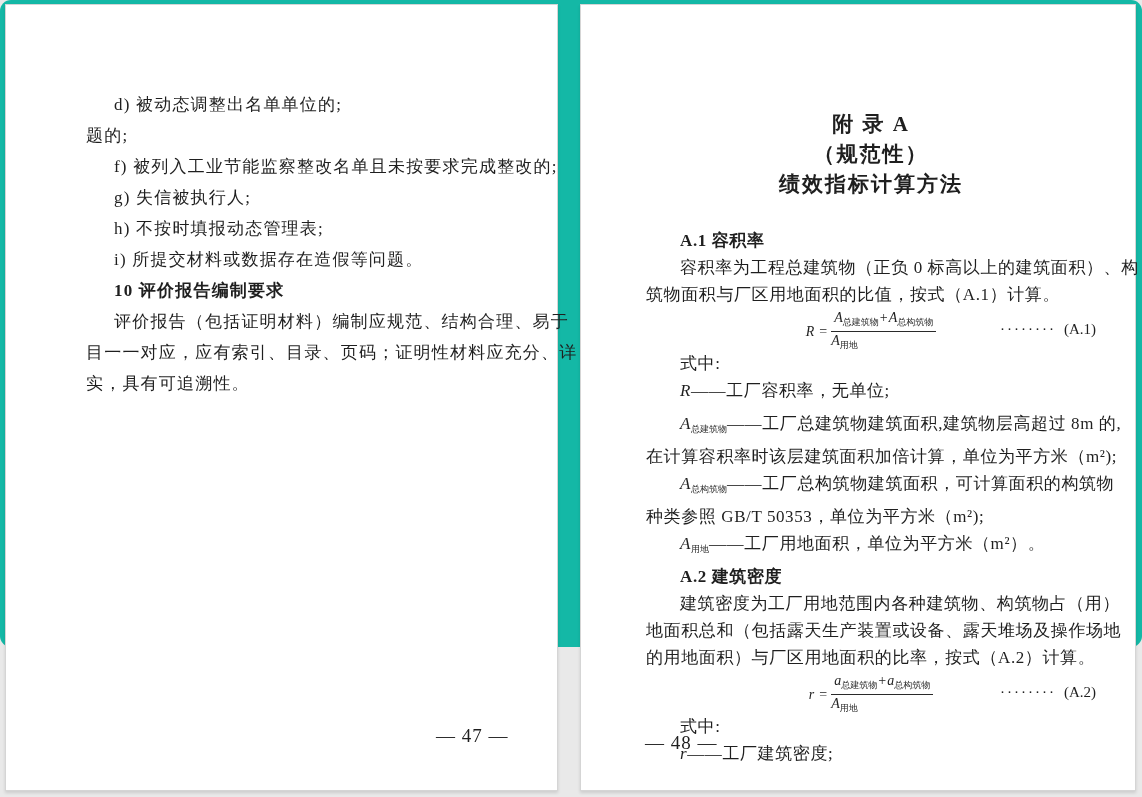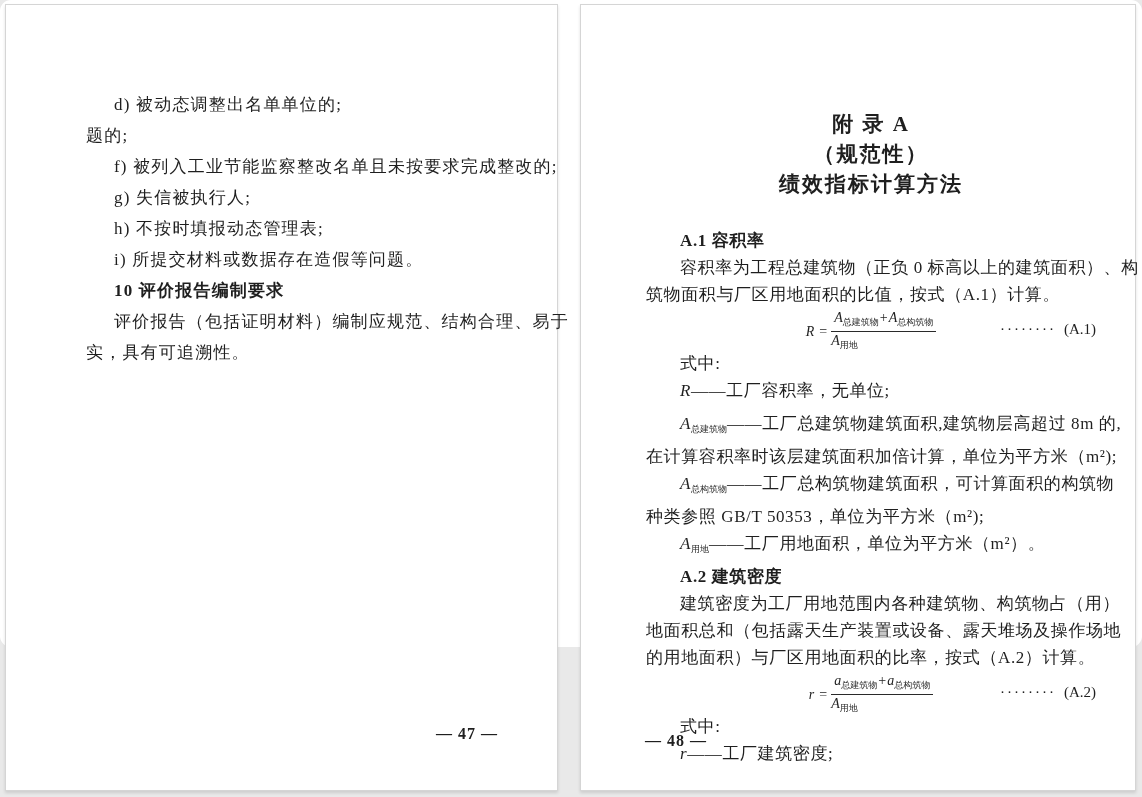--- a/index.html
+++ b/index.html
@@ -7,21 +7,21 @@
   body {
     background: #e9e9e9;
     font-family: "Liberation Serif", "DejaVu Serif", serif;
     color: #1f1f1f;
     overflow: hidden;
   }
   .viewer {
     position: relative;
     width: 1142px;
     height: 647px;
-    background: #ffffff;
+    background: #14b8a6;
     border-radius: 11px;
   }
   .page {
     position: absolute;
     top: 4px;
     height: 787px;
     background: #ffffff;
     border: 1px solid #d5d5d5;
     box-shadow: 0 2px 3px rgba(0,0,0,0.12);
   }
@@ -86,42 +86,42 @@
     right: 0;
     top: 0;
     height: 38px;
     line-height: 38px;
     font-size: 15px;
   }
   .f-dots { letter-spacing: 2px; margin-right: 8px; }
 
   .page-number {
     position: absolute;
-    font-size: 16px;
+    font-size: 19px;
     letter-spacing: 1px;
     white-space: nowrap;
-    font-weight: bold;
   }
   .page-left .page-number  { left: 430px; top: 720px; }
   .page-right .page-number { left: 64px;  top: 727px; text-align: right; }
 </style>
 </head>
 <body>
 
 <div class="viewer">
 
   <div class="page page-left">
     <p class="line indent">d) 被动态调整出名单单位的;</p>
     <p class="line">题的;</p>
     <p class="line indent">f) 被列入工业节能监察整改名单且未按要求完成整改的;</p>
     <p class="line indent">g) 失信被执行人;</p>
     <p class="line indent">h) 不按时填报动态管理表;</p>
     <p class="line indent">i) 所提交材料或数据存在造假等问题。</p>
     <p class="line indent bold">10 评价报告编制要求</p>
     <p class="line indent">评价报告（包括证明材料）编制应规范、结构合理、易于</p>
+    <p class="line">目一一对应，应有索引、目录、页码；证明性材料应充分、详</p>
     <p class="line">实，具有可追溯性。</p>
     <div class="page-number">— 47 —</div>
   </div>
 
   <div class="page page-right">
     <div class="appendix-title">
       <div>附 录 A</div>
       <div>（规范性）</div>
       <div>绩效指标计算方法</div>
     </div>

